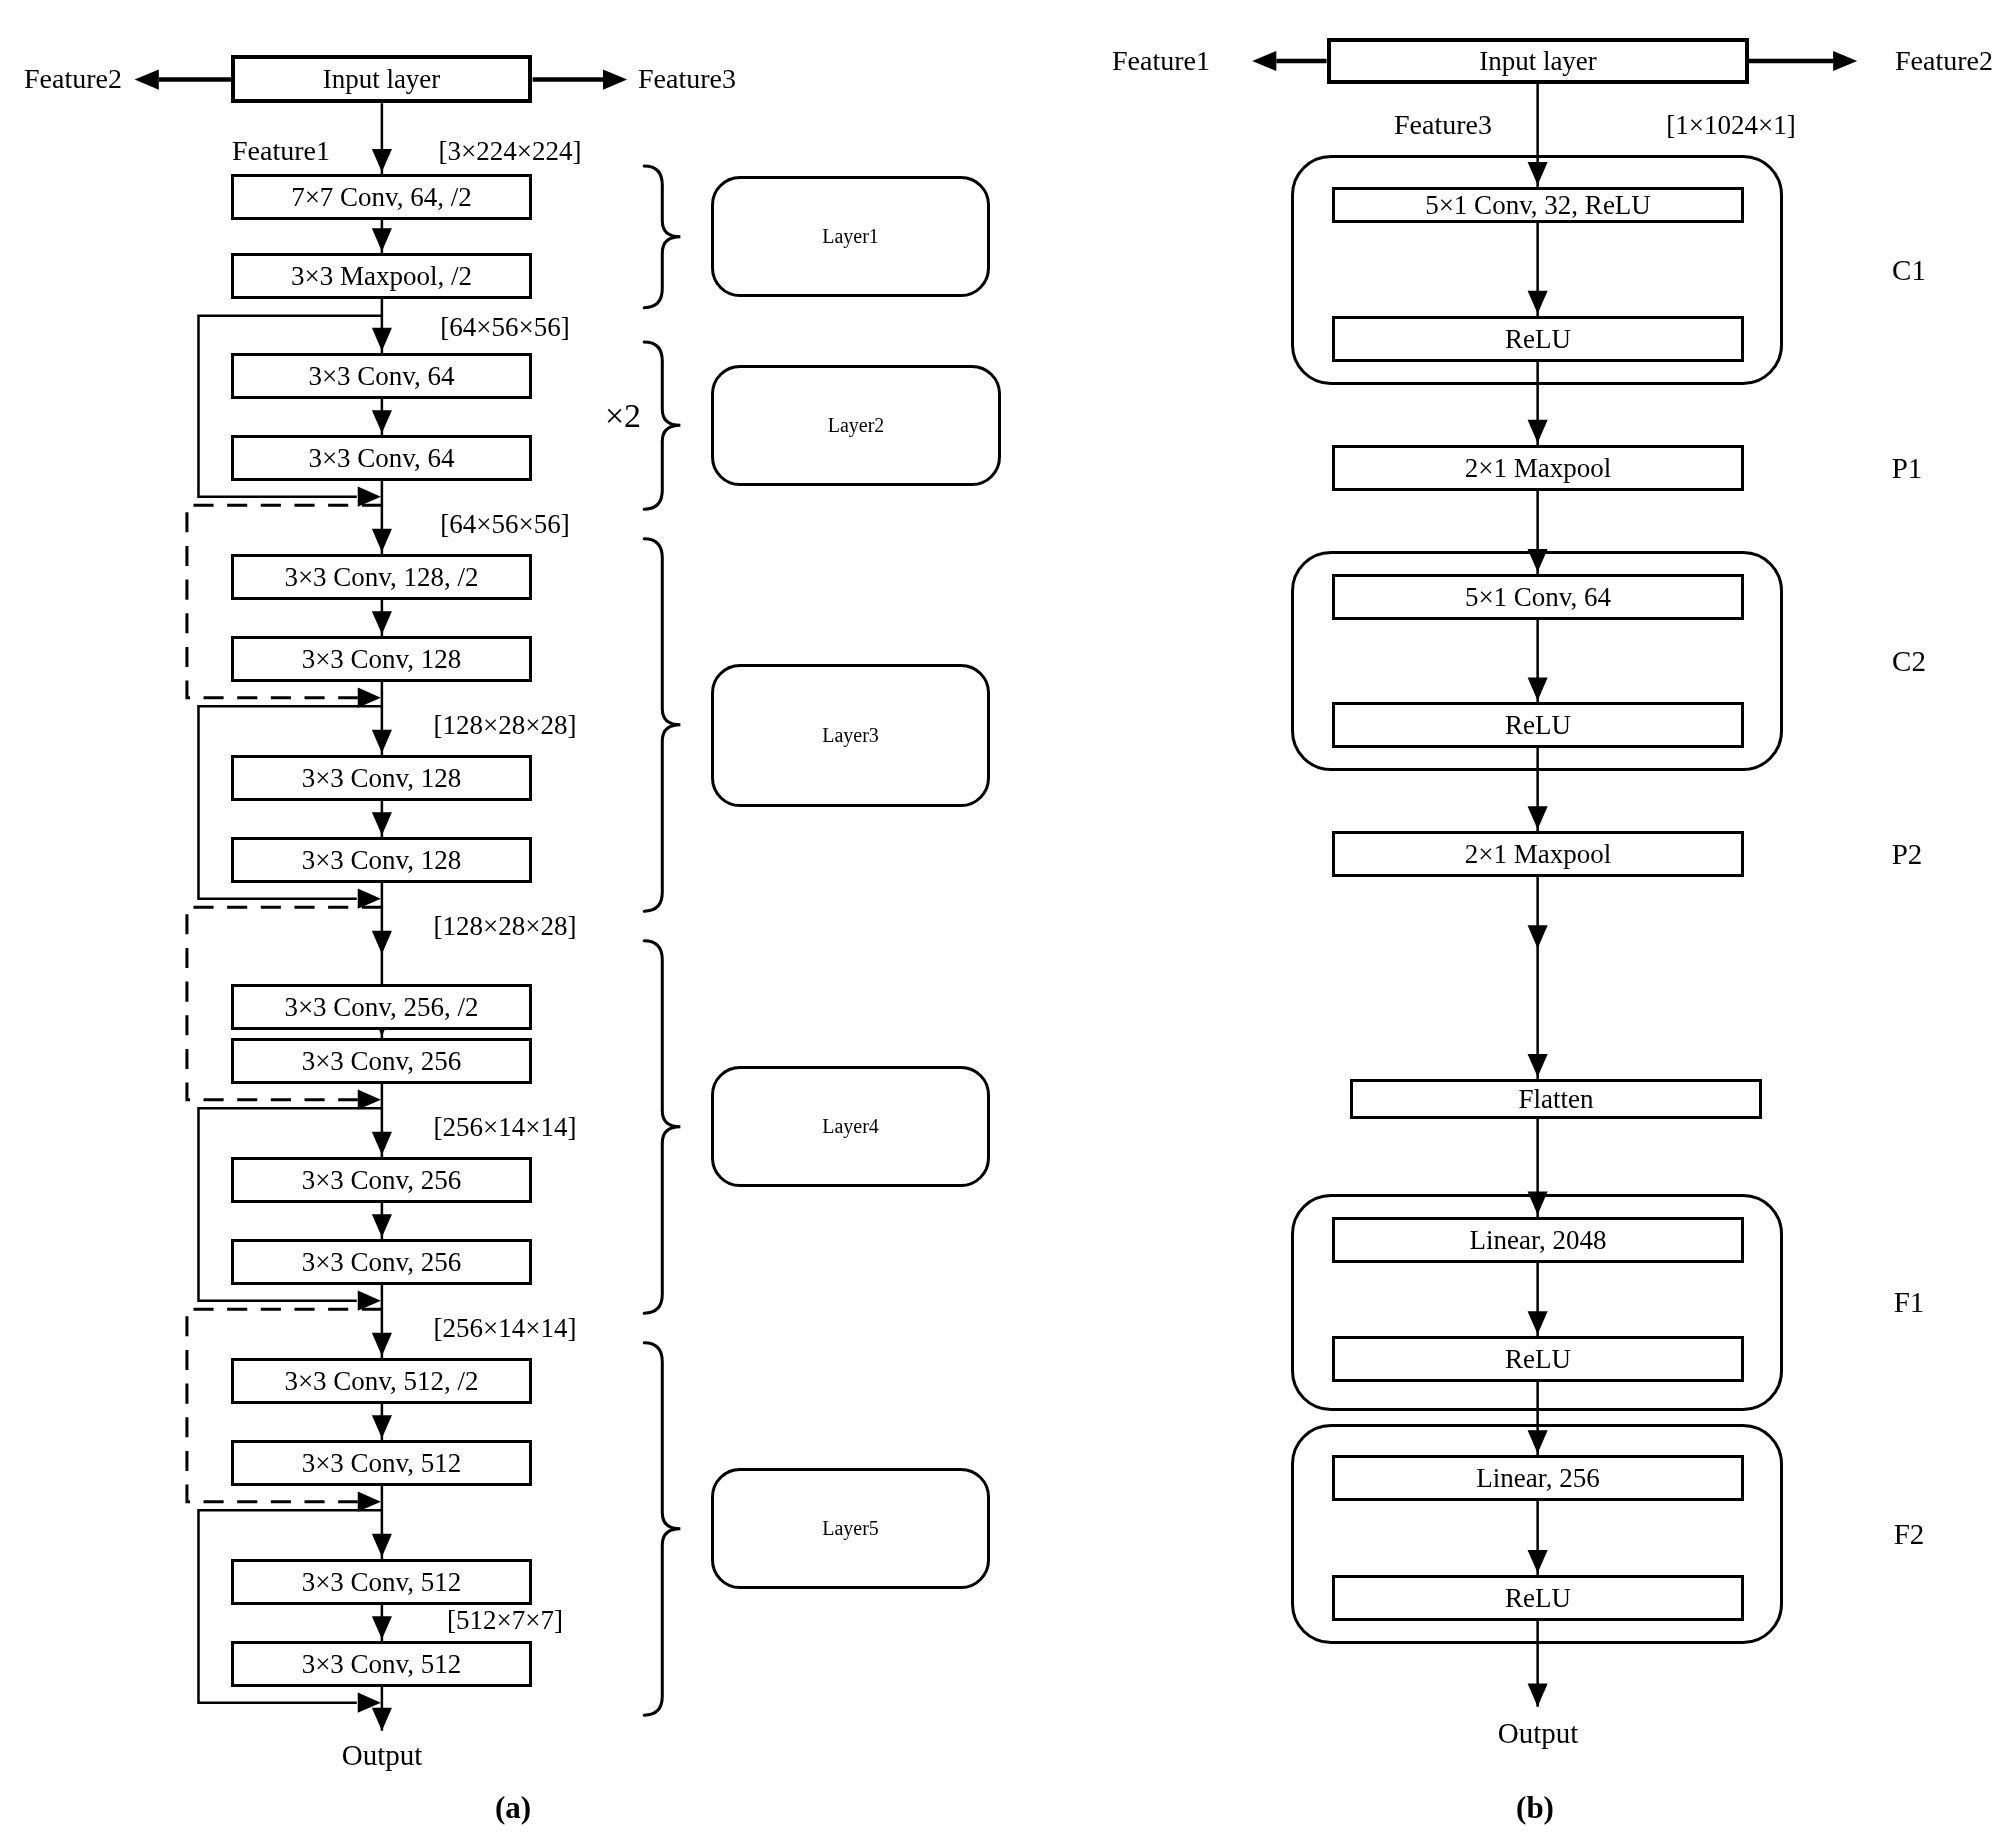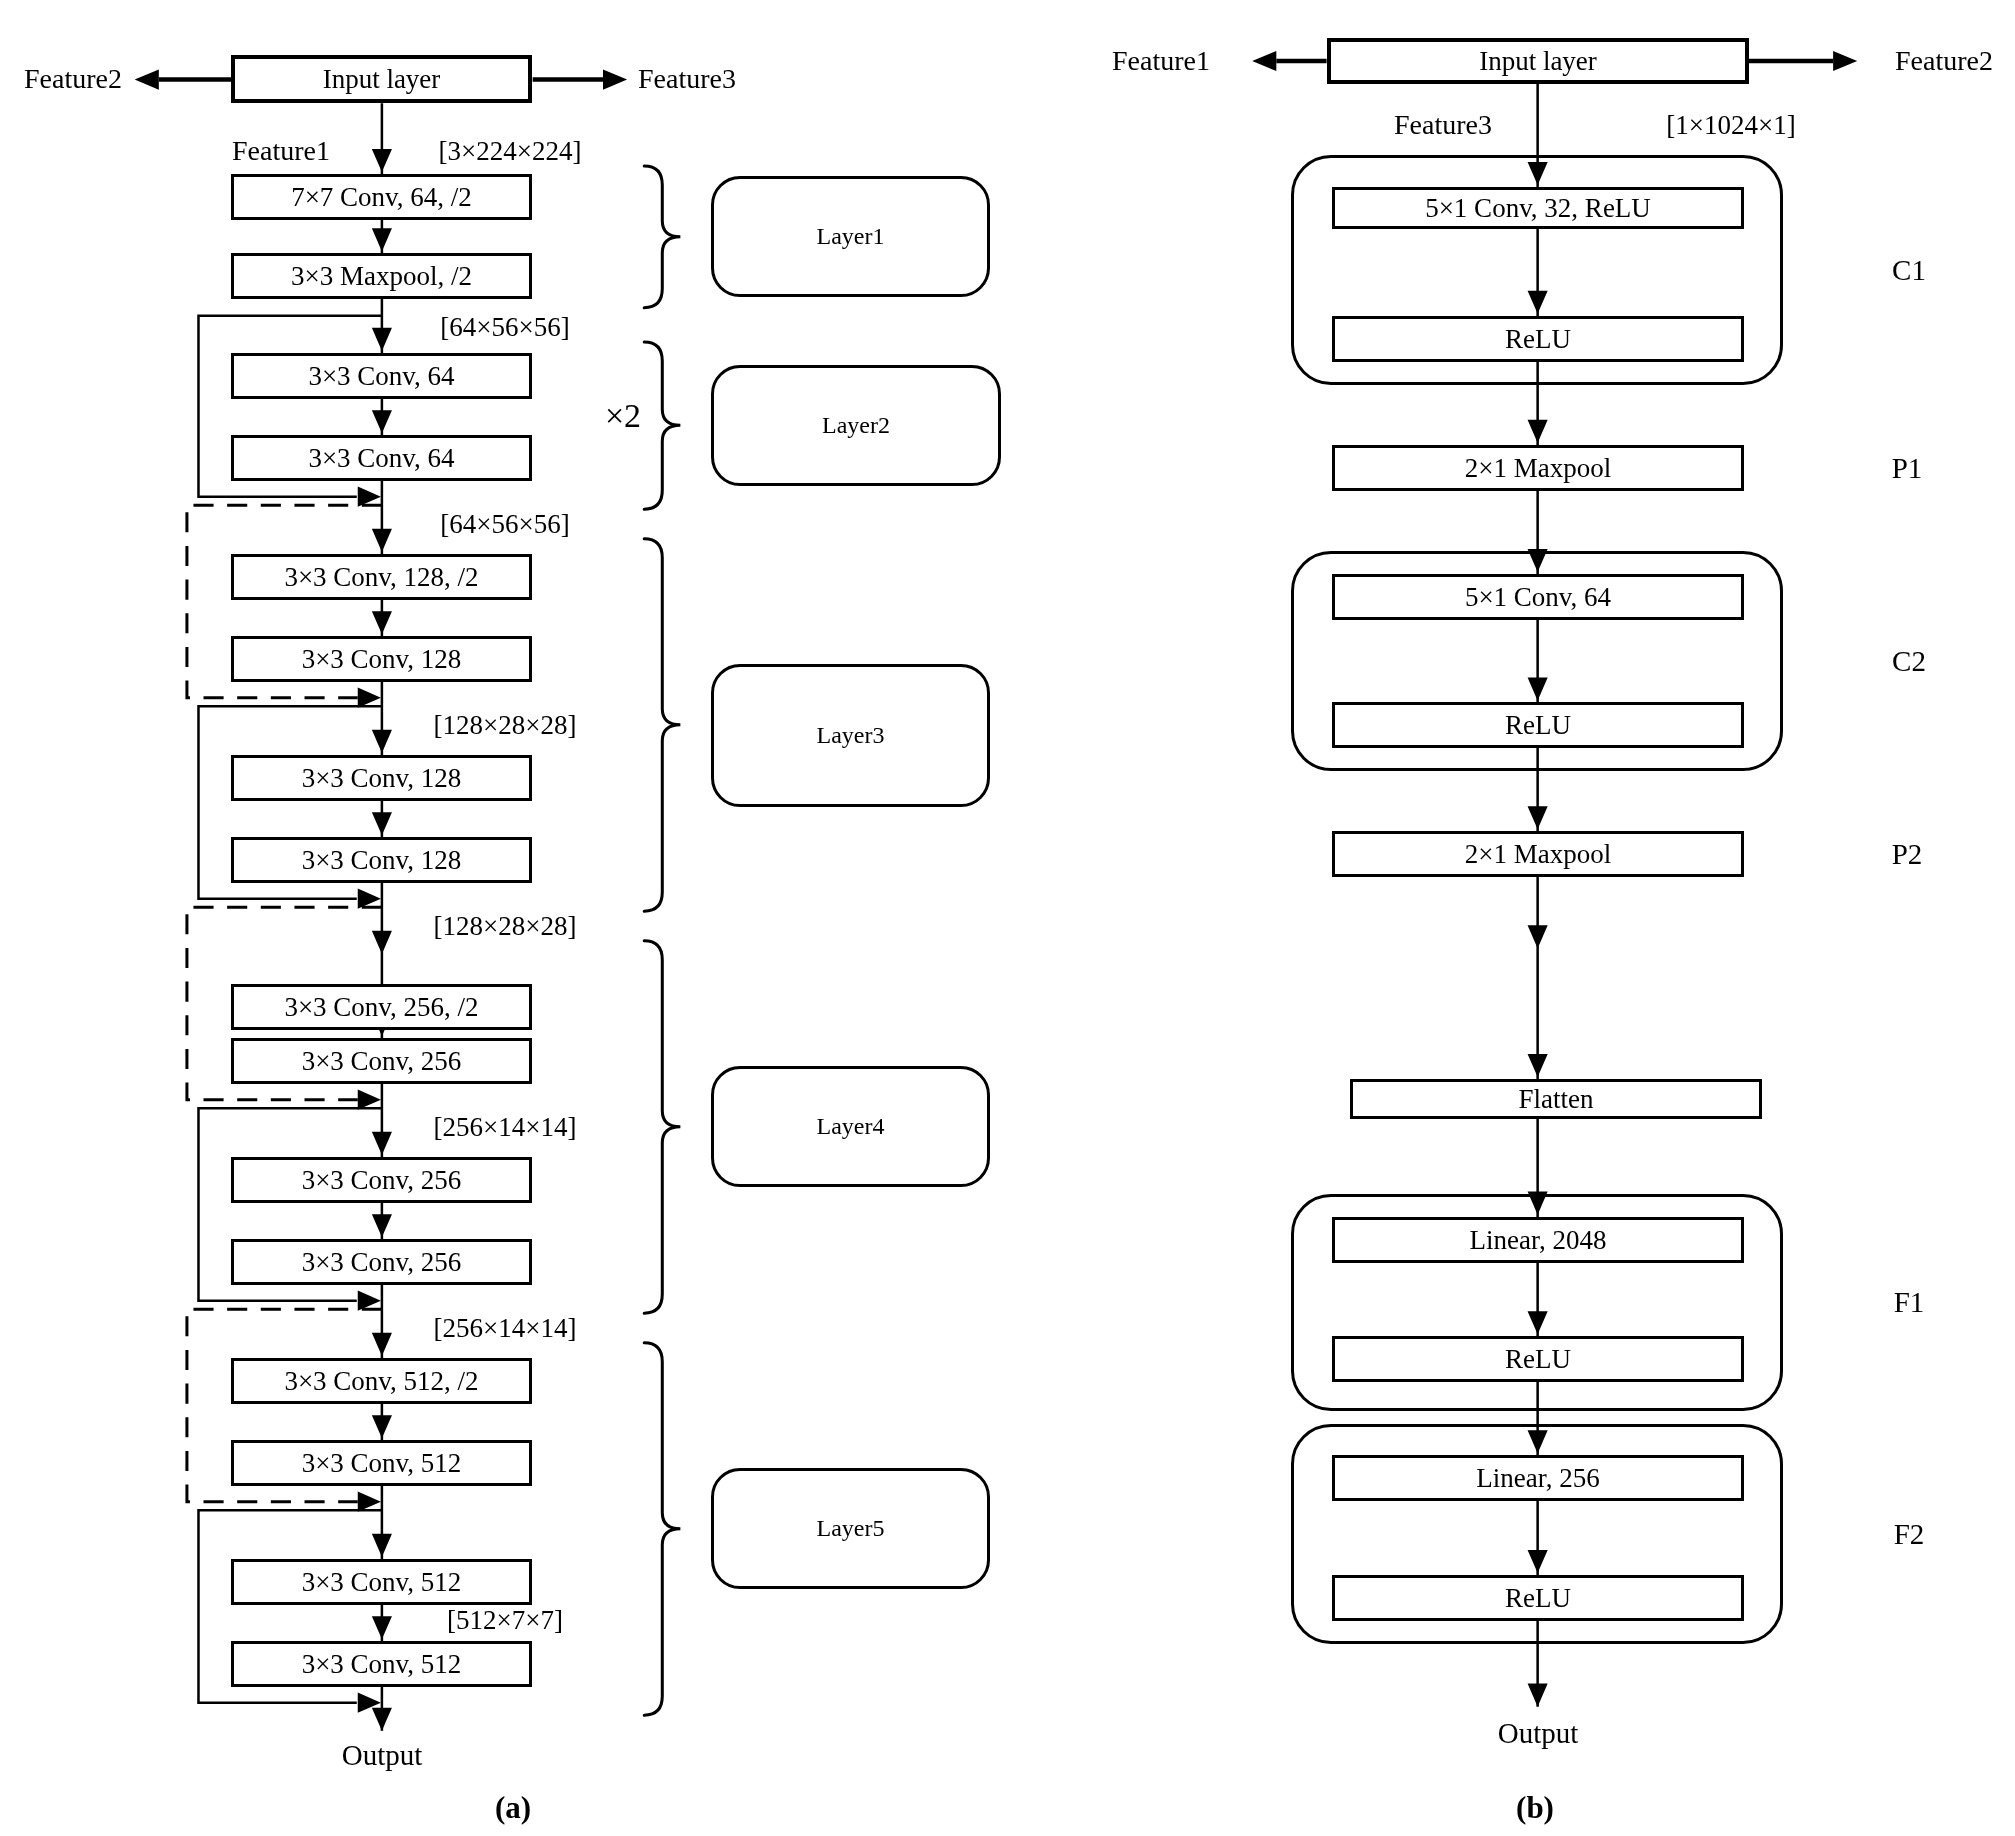--- a/index.html
+++ b/index.html
@@ -21,21 +21,21 @@
   .box.thick{border-width:4.5px;}
   .group{
     position:absolute;z-index:2;
     border:3.5px solid #000;border-radius:40px;box-sizing:border-box;
     background:transparent;
   }
   .layerbadge{
     position:absolute;z-index:3;
     background:#ffffff;border:3px solid #000;border-radius:29px;box-sizing:border-box;
     display:flex;align-items:center;justify-content:center;
-    font-size:24px;white-space:nowrap;
+    font-size:20px;white-space:nowrap;
   }
   .lbl{
     position:absolute;z-index:4;
     transform:translate(-50%,-50%);
     font-size:27px;white-space:nowrap;line-height:1;
   }
   .lbl.feature{font-size:28px;}
   .lbl.side{font-size:29px;}
   .lbl.times{font-size:34px;}
   .lbl.outp{font-size:29px;}
@@ -187,21 +187,21 @@
   <div class="layerbadge" style="left:711px;top:1468px;width:279px;height:121px;">Layer5</div>
 
   <div class="box thick" style="left:1327px;top:38px;width:422px;height:46px;">Input layer</div>
 
   <div class="lbl feature" style="left:1161px;top:61px;">Feature1</div>
   <div class="lbl feature" style="left:1944px;top:61px;">Feature2</div>
   <div class="lbl feature" style="left:1443px;top:125px;">Feature3</div>
   <div class="lbl" style="left:1731px;top:125px;">[1×1024×1]</div>
 
   <div class="group" style="left:1291px;top:155px;width:492px;height:230px;"></div>
-  <div class="box" style="left:1332px;top:187px;width:412px;height:42px;">5×1 Conv, 32, ReLU</div>
+  <div class="box" style="left:1332px;top:187px;width:412px;height:36px;">5×1 Conv, 32, ReLU</div>
   <div class="box" style="left:1332px;top:316px;width:412px;height:46px;">ReLU</div>
   <div class="lbl side" style="left:1909px;top:270px;">C1</div>
 
   <div class="box" style="left:1332px;top:445px;width:412px;height:46px;">2×1 Maxpool</div>
   <div class="lbl side" style="left:1907px;top:468px;">P1</div>
 
   <div class="group" style="left:1291px;top:551px;width:492px;height:220px;"></div>
   <div class="box" style="left:1332px;top:574px;width:412px;height:46px;">5×1 Conv, 64</div>
   <div class="box" style="left:1332px;top:702px;width:412px;height:46px;">ReLU</div>
   <div class="lbl side" style="left:1909px;top:661px;">C2</div>

